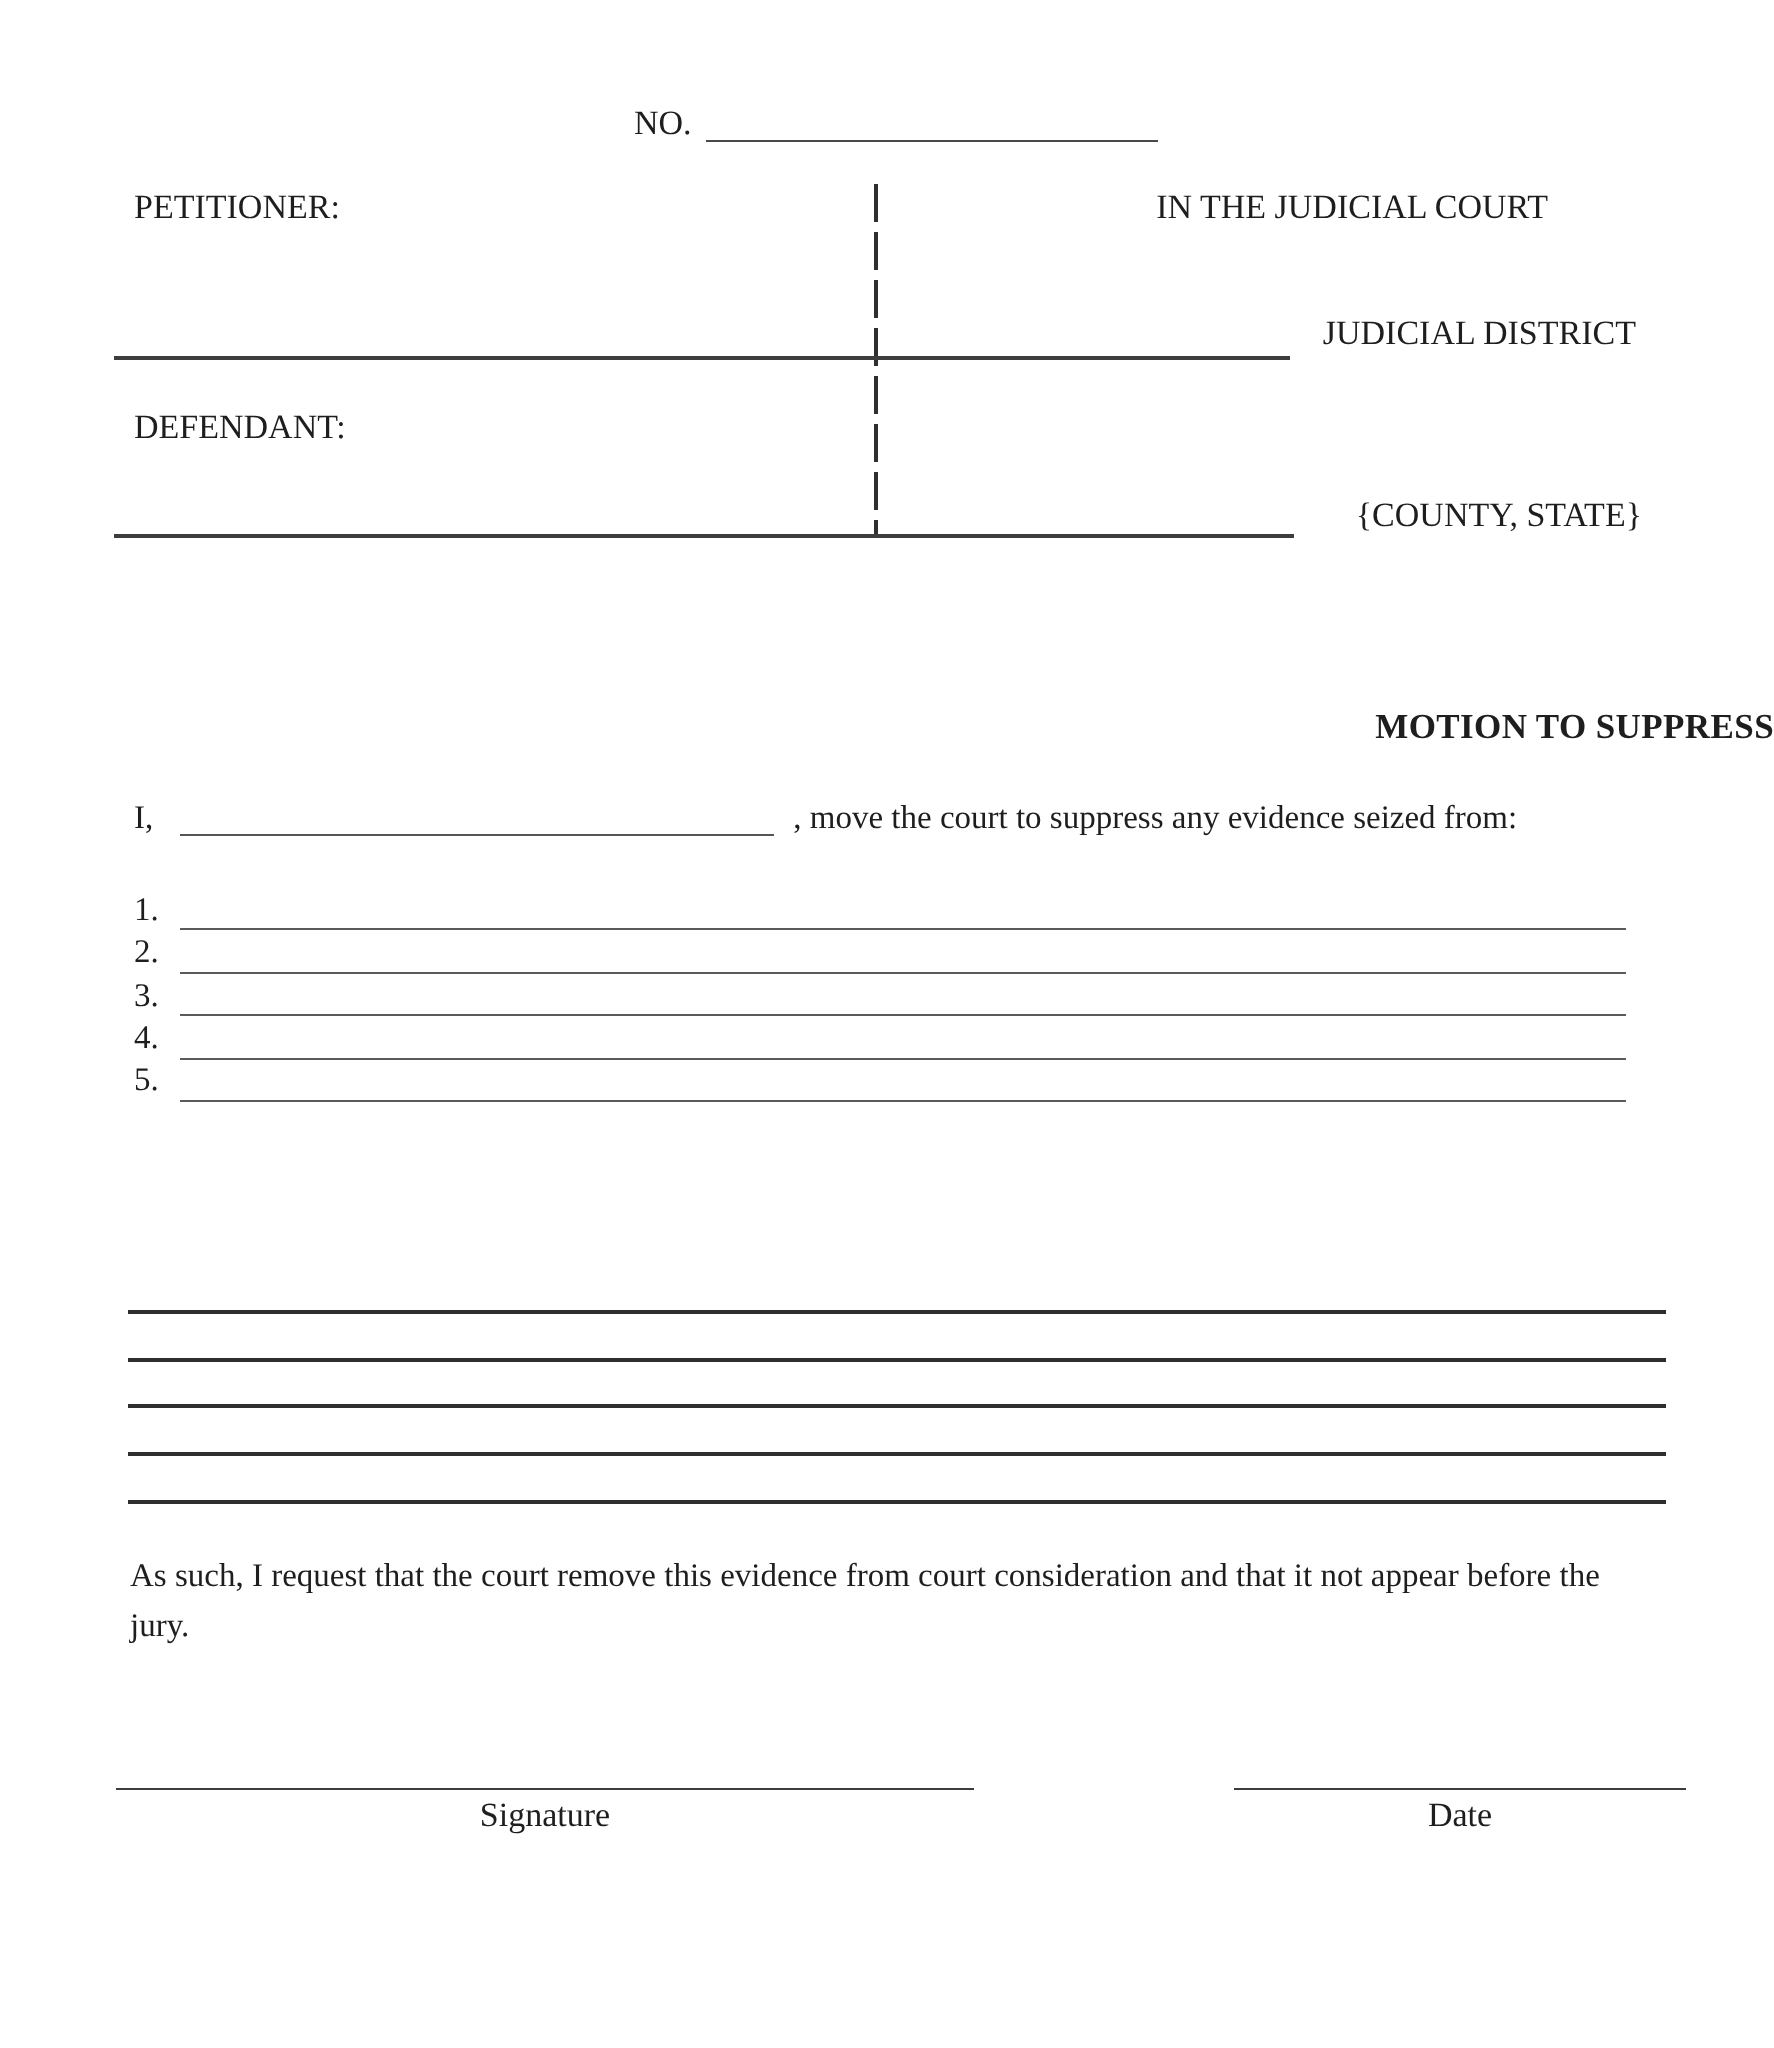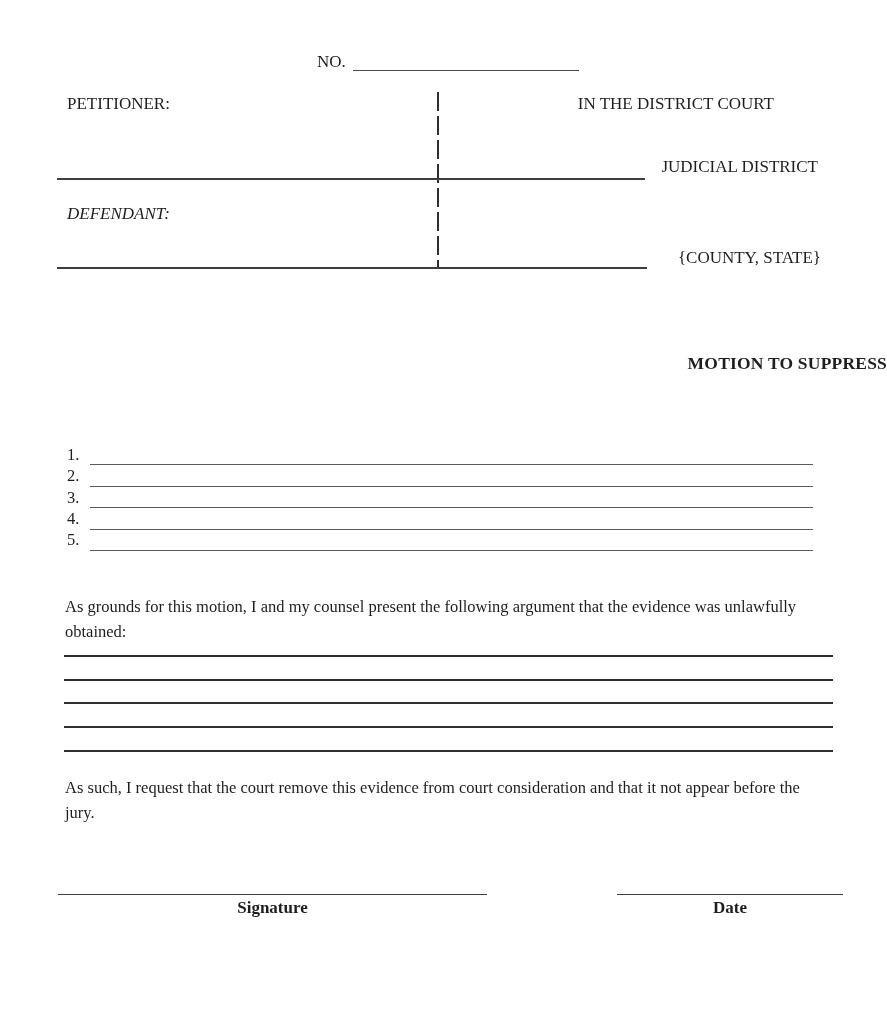--- a/index.html
+++ b/index.html
@@ -25,21 +25,21 @@
   }
   .blank {
     display: inline-block;
     border-bottom: 1.7px solid #4a4a4a;
     height: 1em;
     vertical-align: -4px;
   }
   .case-no-blank { width: 226px; margin-left: 7px; }
 
   .petitioner-label { top: 94px; left: 67px; font-size: 17px; text-align: center; }
-  .defendant-label  { top: 204px; left: 67px; font-size: 17px; font-style: italic; }
+  .defendant-label  { top: 204px; left: 67px; font-size: 17px; }
   .court-text       { top: 94px;  right: 113px; font-size: 17px; }
   .judicial-text    { top: 157px; right: 69px;  font-size: 17px; }
   .county-text      { top: 248px; right: 66px;  font-size: 17px; font-weight: normal; }
 
   .caption-divider {
     top: 92px; left: 437px;
     width: 2px; height: 177px;
     background: repeating-linear-gradient(to bottom, #2f2f2f 0 19px, transparent 19px 24px);
   }
   .hline { height: 0; border-bottom: 2px solid #3d3d3d; }
@@ -74,45 +74,48 @@
   .request-para { top: 775px; }
 
   
   .argument-lines { top: 633px; left: 64px; width: 769px; }
   .argument-line { height: 23.8px; border-bottom: 2.4px solid #2e2e2e; }
 
   
   .sig-block { top: 880px; left: 58px; width: 429px; text-align: center; }
   .date-block { top: 880px; left: 617px; width: 226px; text-align: center; }
   .sign-line { height: 15px; border-bottom: 1.8px solid #3d3d3d; }
-  .sign-label { margin-top: 3px; font-size: 17px; font-weight: bold; }
+  .sign-label { margin-top: 3px; font-size: 17px; font-weight: normal; }
 </style>
 </head>
 <body>
 
 <div class="page">
 
   <div class="abs case-no-row">
     <span>NO.</span><span class="blank case-no-blank"></span>
   </div>
 
   <div class="abs petitioner-label">PETITIONER:</div>
-  <div class="abs court-text">IN THE DISTRICT COURT</div>
+  <div class="abs court-text">IN THE JUDICIAL COURT</div>
 
   <div class="abs caption-divider"></div>
 
   <div class="abs hline caption-line-1"></div>
   <div class="abs judicial-text">JUDICIAL DISTRICT</div>
 
   <div class="abs defendant-label">DEFENDANT:</div>
   <div class="abs hline caption-line-2"></div>
   <div class="abs county-text">{COUNTY, STATE}</div>
 
   <div class="abs doc-title">MOTION TO SUPPRESS</div>
 
+  <div class="abs opening-row">
+    <span>I,</span><span class="blank name-blank"></span><span class="opening-suffix">, move the court to suppress any evidence seized from:</span>
+  </div>
 
   <div class="abs evidence-list">
     <div class="evidence-row">
       <span class="evidence-num">1.</span>
       <div class="evidence-line"></div>
     </div>
     <div class="evidence-row">
       <span class="evidence-num">2.</span>
       <div class="evidence-line"></div>
     </div>
@@ -123,21 +126,20 @@
     <div class="evidence-row">
       <span class="evidence-num">4.</span>
       <div class="evidence-line"></div>
     </div>
     <div class="evidence-row">
       <span class="evidence-num">5.</span>
       <div class="evidence-line"></div>
     </div>
   </div>
 
-  <div class="abs para grounds-para">As grounds for this motion, I and my counsel present the following argument that the evidence was unlawfully obtained:</div>
 
   <div class="abs argument-lines">
     <div class="argument-line"></div>
     <div class="argument-line"></div>
     <div class="argument-line"></div>
     <div class="argument-line"></div>
     <div class="argument-line"></div>
   </div>
 
   <div class="abs para request-para">As such, I request that the court remove this evidence from court consideration and that it not appear before the jury.</div>

